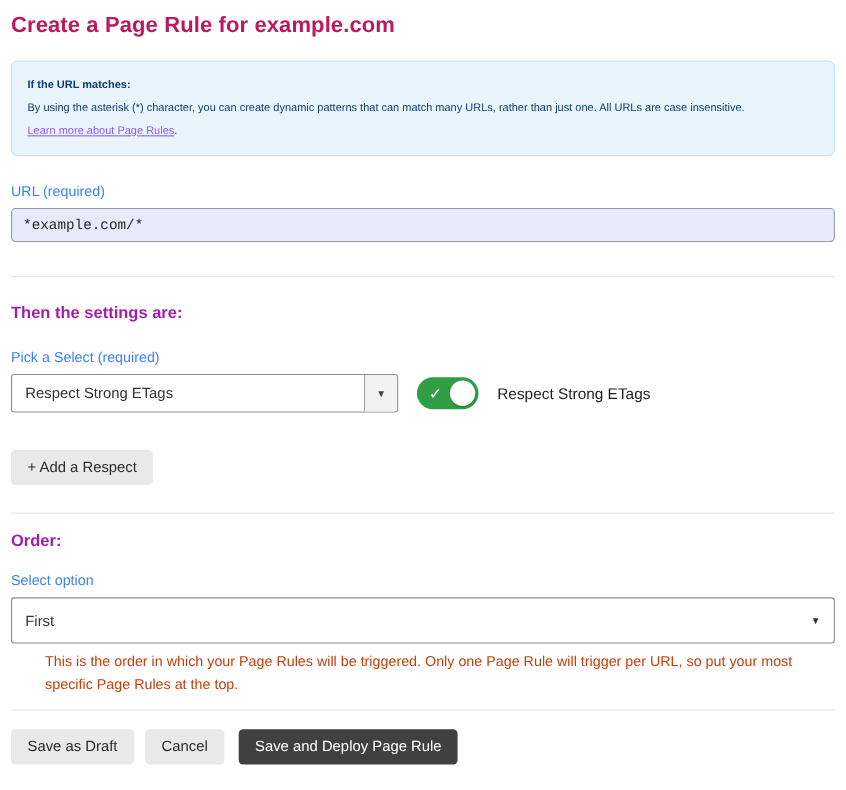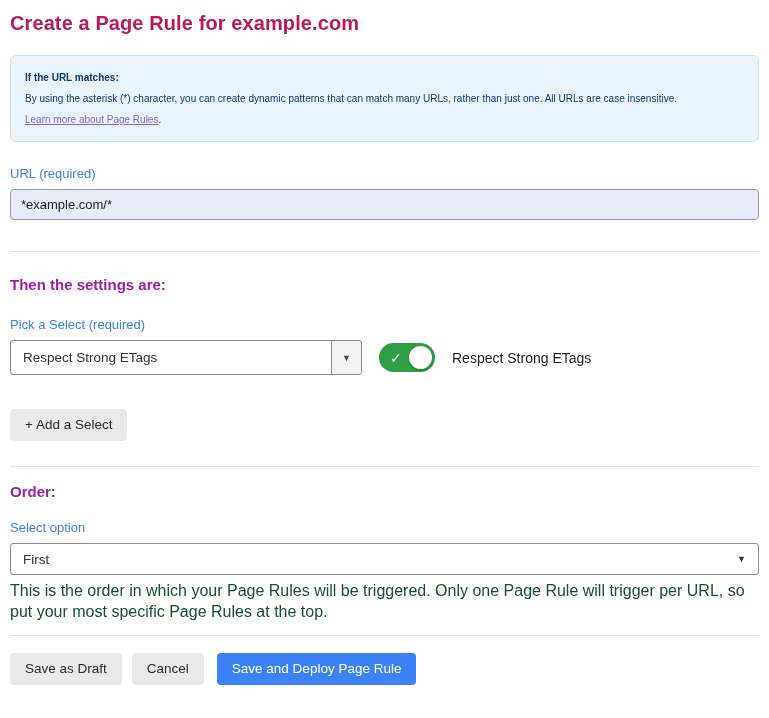--- a/index.html
+++ b/index.html
@@ -43,21 +43,21 @@
 
   .url-input {
     width: 100%;
     height: 31px;
     background: #e5ebf9;
     border: 1px solid #959ba6;
     border-radius: 4px;
     padding: 0 10px;
     font-size: 13px;
     color: #1f1f1f;
-    font-family: Liberation Sans, sans-serif;
+    font-family: Liberation Mono, monospace;
     outline: none;
   }
 
   hr { border: none; border-top: 1px solid #e4e4e4; }
   hr.div-1 { margin: 31px 0 24px 0; }
   hr.div-2 { margin: 25px 0 16px 0; }
   hr.div-3 { margin: 13px 0 17px 0; }
 
   h2.section-heading {
     font-size: 15px;
@@ -145,39 +145,40 @@
     border: none;
     cursor: pointer;
     font-family: inherit;
     line-height: 30px;
   }
   .btn-gray {
     background: #e9e9e9;
     color: #2b2b2b;
   }
   .btn-blue {
-    background: #3b82f6;
+    background: #404040;
     color: #ffffff;
   }
 
   .order-select {
     width: 100%;
-    height: 32px;
+    height: 42px;
     padding: 0 12px;
   }
   .order-select .chevron {
     font-size: 9px;
     color: #333;
   }
 
   .help-text {
-    font-size: 16px;
-    color: #14532d;
+    font-size: 13px;
+    color: #c2410c;
     line-height: 21px;
     margin-top: 5px;
+    margin-left: 31px;
   }
 
   .footer {
     display: flex;
     align-items: center;
     gap: 10px;
   }
   .footer .btn-blue { margin-left: 3px; }
 </style>
 </head>
@@ -207,21 +208,21 @@
       <span>Respect Strong ETags</span>
       <span class="arrow-seg">▼</span>
     </div>
     <div class="toggle" data-state="on">
       <span class="check">✓</span>
       <span class="knob"></span>
     </div>
     <span class="toggle-label">Respect Strong ETags</span>
   </div>
 
-  <button class="btn btn-gray">+ Add a Select</button>
+  <button class="btn btn-gray">+ Add a Respect</button>
 
   <hr class="div-2">
 
   <h2 class="section-heading order-heading">Order:</h2>
 
   <label class="field-label">Select option</label>
 
   <div class="select-box order-select">
     <span>First</span>
     <span class="chevron">▼</span>

